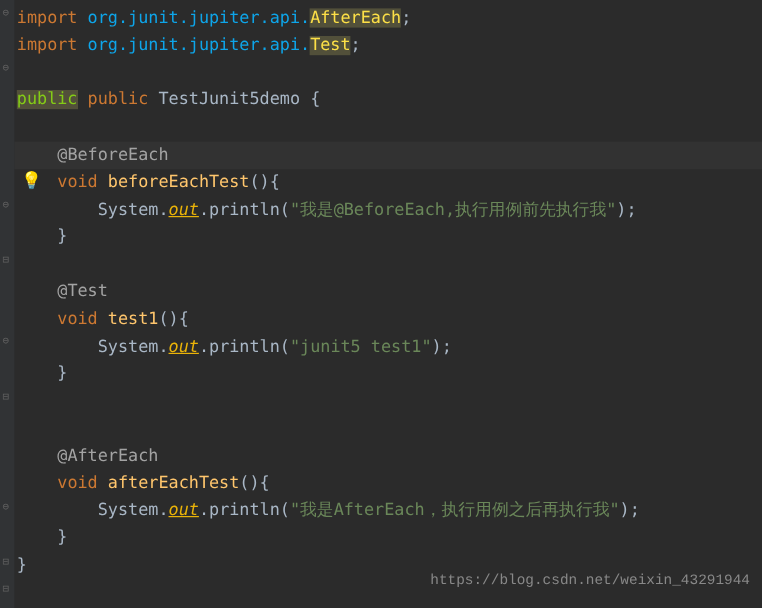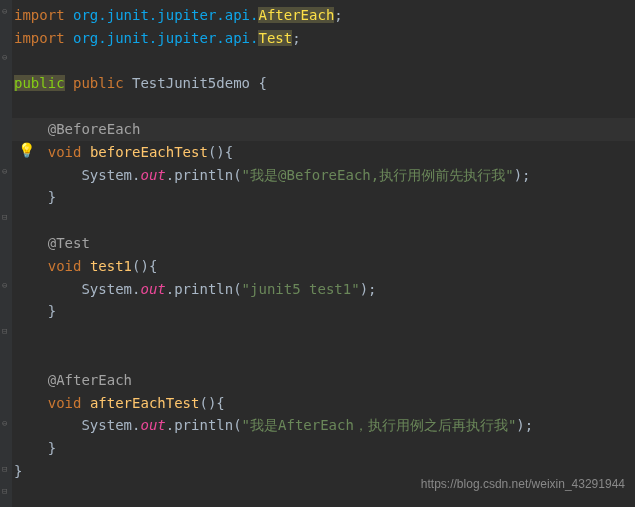--- a/index.html
+++ b/index.html
@@ -42,22 +42,23 @@
     }
     .kw { color: #cc7832; }
     .pkg { color: #0ea5e9; }
     .ann-used { color: #a3a3a3; }
     .ann-unused { 
       color: #fde047;
       background: #52503a;
     }
     .method-def { color: #ffc66d; }
     .static-field { 
-      color: #ec4899;
+      color: #eab308;
       font-style: italic;
+      text-decoration: underline;
     }
     .string { color: #6a8759; }
     .class-highlight {
       background: #52503a;
       color: #84cc16;
     }
     .bulb {
       position: absolute;
       left: 18px;
       top: 142px;
@@ -69,21 +70,21 @@
       left: 2px;
       color: #606060;
       font-size: 9px;
     }
     .watermark {
       position: absolute;
       bottom: 16px;
       right: 10px;
       color: #888;
       font-size: 12px;
-      font-family: Liberation Sans, sans-serif;
+      font-family: Liberation Mono, monospace;
     }
   </style>
 </head>
 <body>
 
 <div class="editor">
   <div class="gutter">
     <span class="fold" style="top:6px">⊖</span>
     <span class="fold" style="top:52px">⊖</span>
     <span class="fold" style="top:166px">⊖</span>

